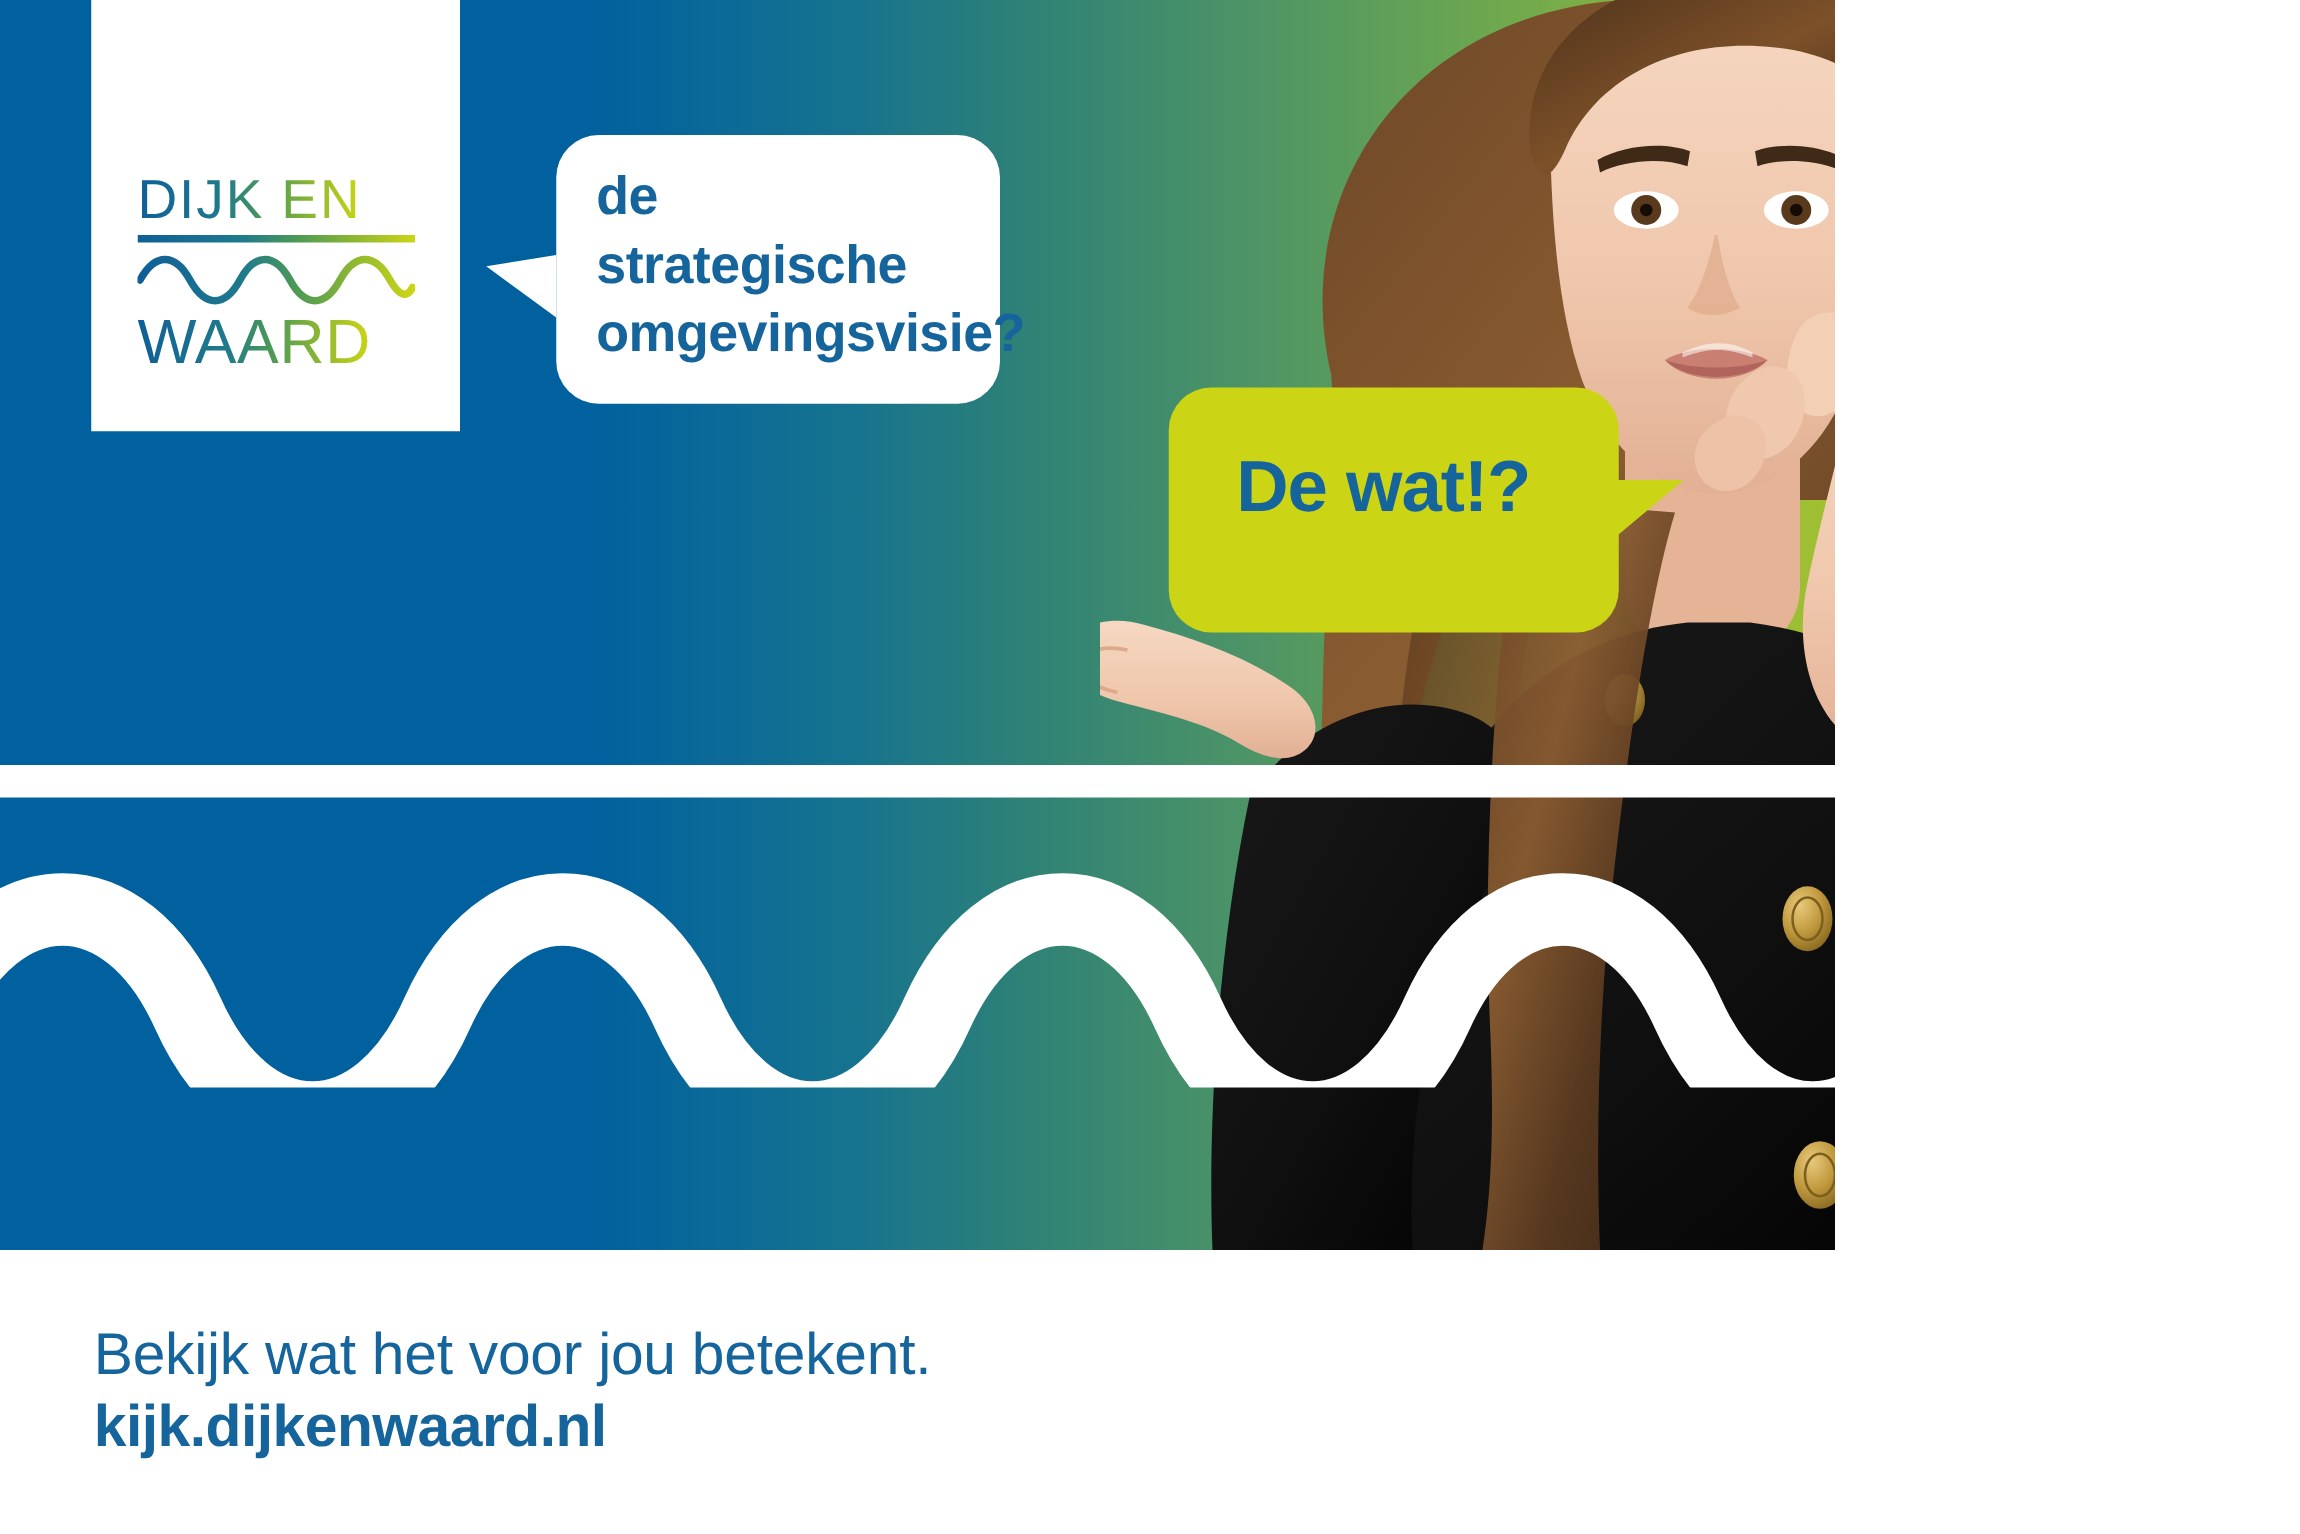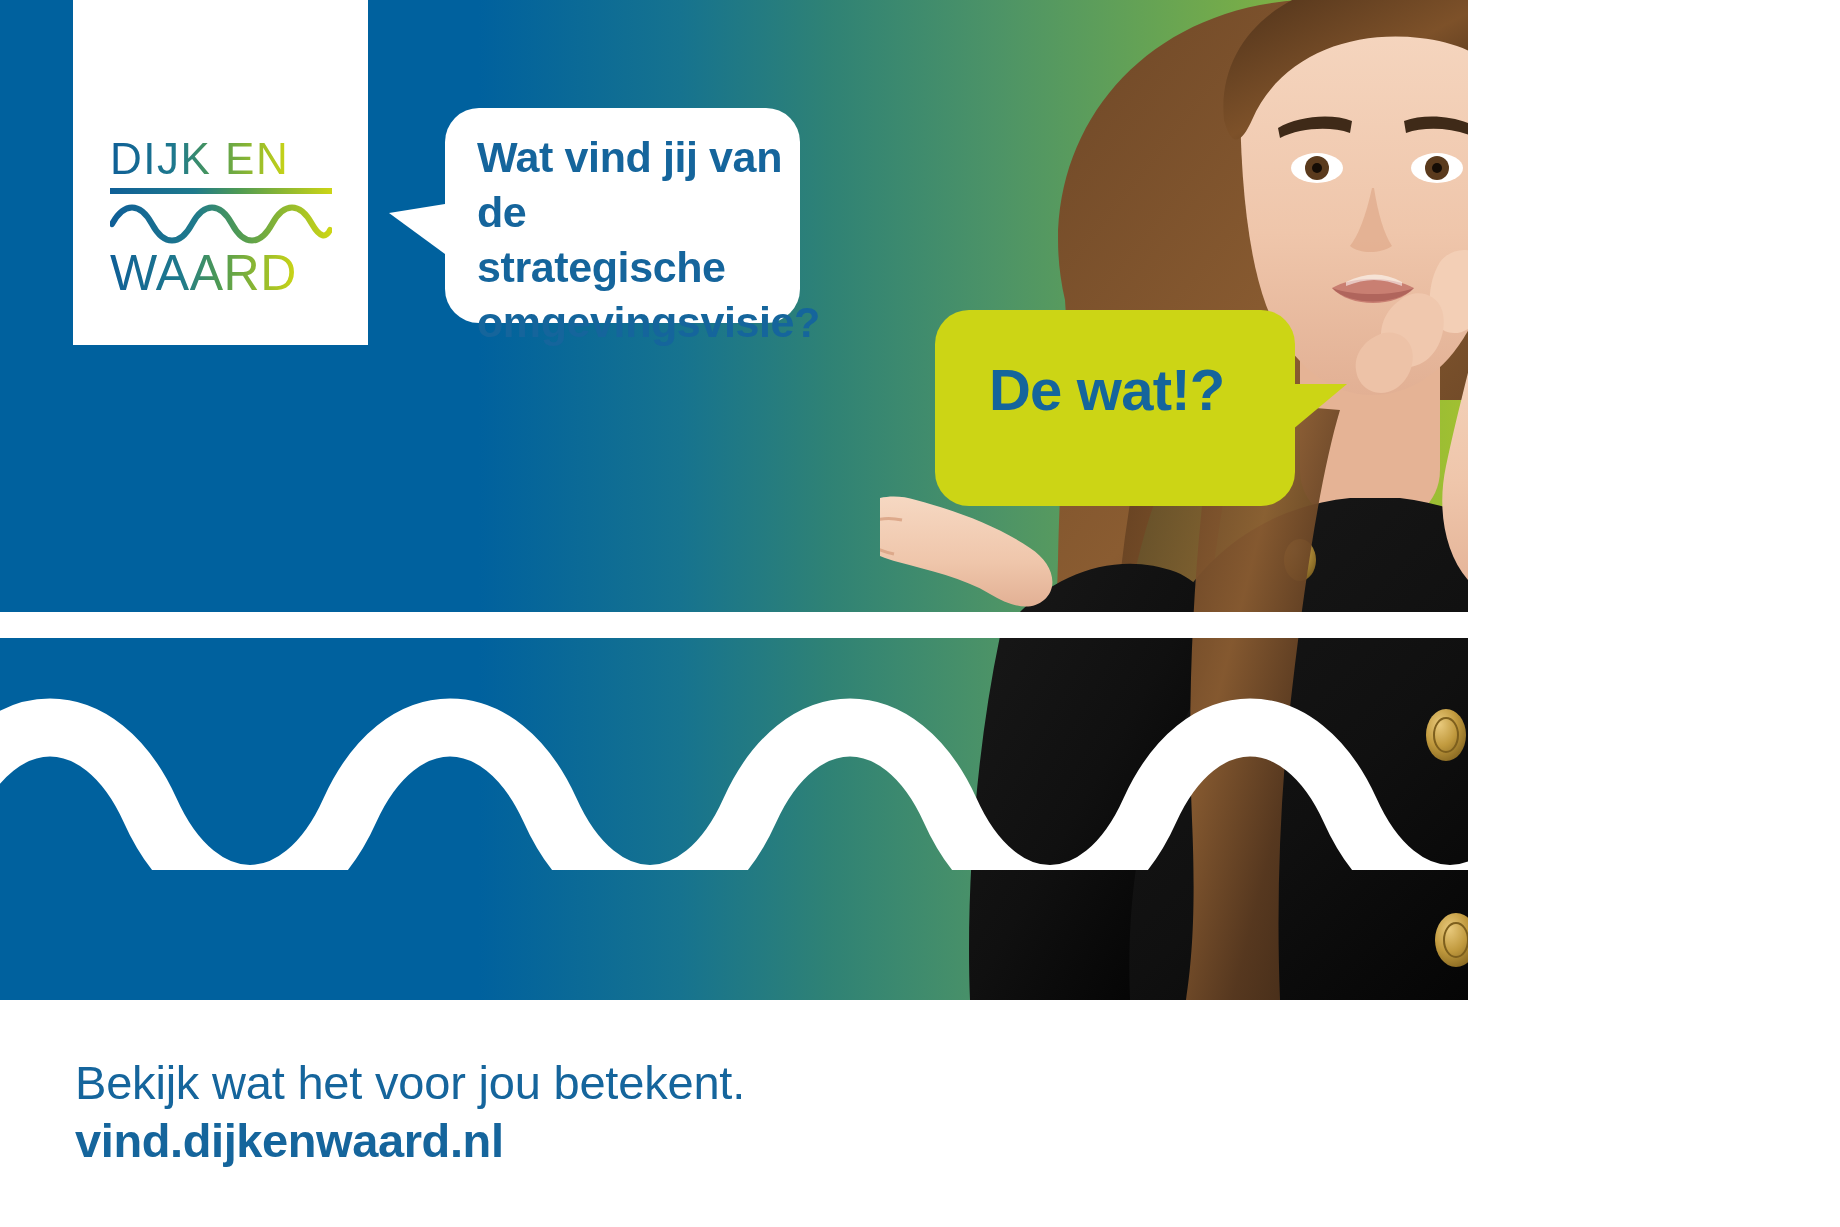--- a/index.html
+++ b/index.html
@@ -328,31 +328,30 @@
                    C174 64 190 64 202 86 C210 100 216 100 220 92" fill="none" stroke="url(#brandG)" stroke-width="6" stroke-linecap="round"></path>
 
           <text x="0" y="152" font-family="'Liberation Sans', sans-serif" font-size="50" letter-spacing="0.5" fill="url(#brandG)">WAARD</text>
         </svg>
       </div>
     </div>
 
     <div class="bubble-white">
       <div class="tail"></div>
       <div class="txt">
-        <span class="ln">Wat vind jij van</span>
         <span class="ln">de strategische</span>
         <span class="ln">omgevingsvisie?</span>
       </div>
     </div>
 
     <div class="bubble-lime">
       <div class="tail"></div>
       <div class="txt">De wat!?</div>
     </div>
 
   </div>
 
   <div class="footer">
     <div class="line1">Bekijk wat het voor jou betekent.</div>
-    <div class="line2">vind.dijkenwaard.nl</div>
+    <div class="line2">kijk.dijkenwaard.nl</div>
   </div>
 
 </div>
 
 </body></html>

